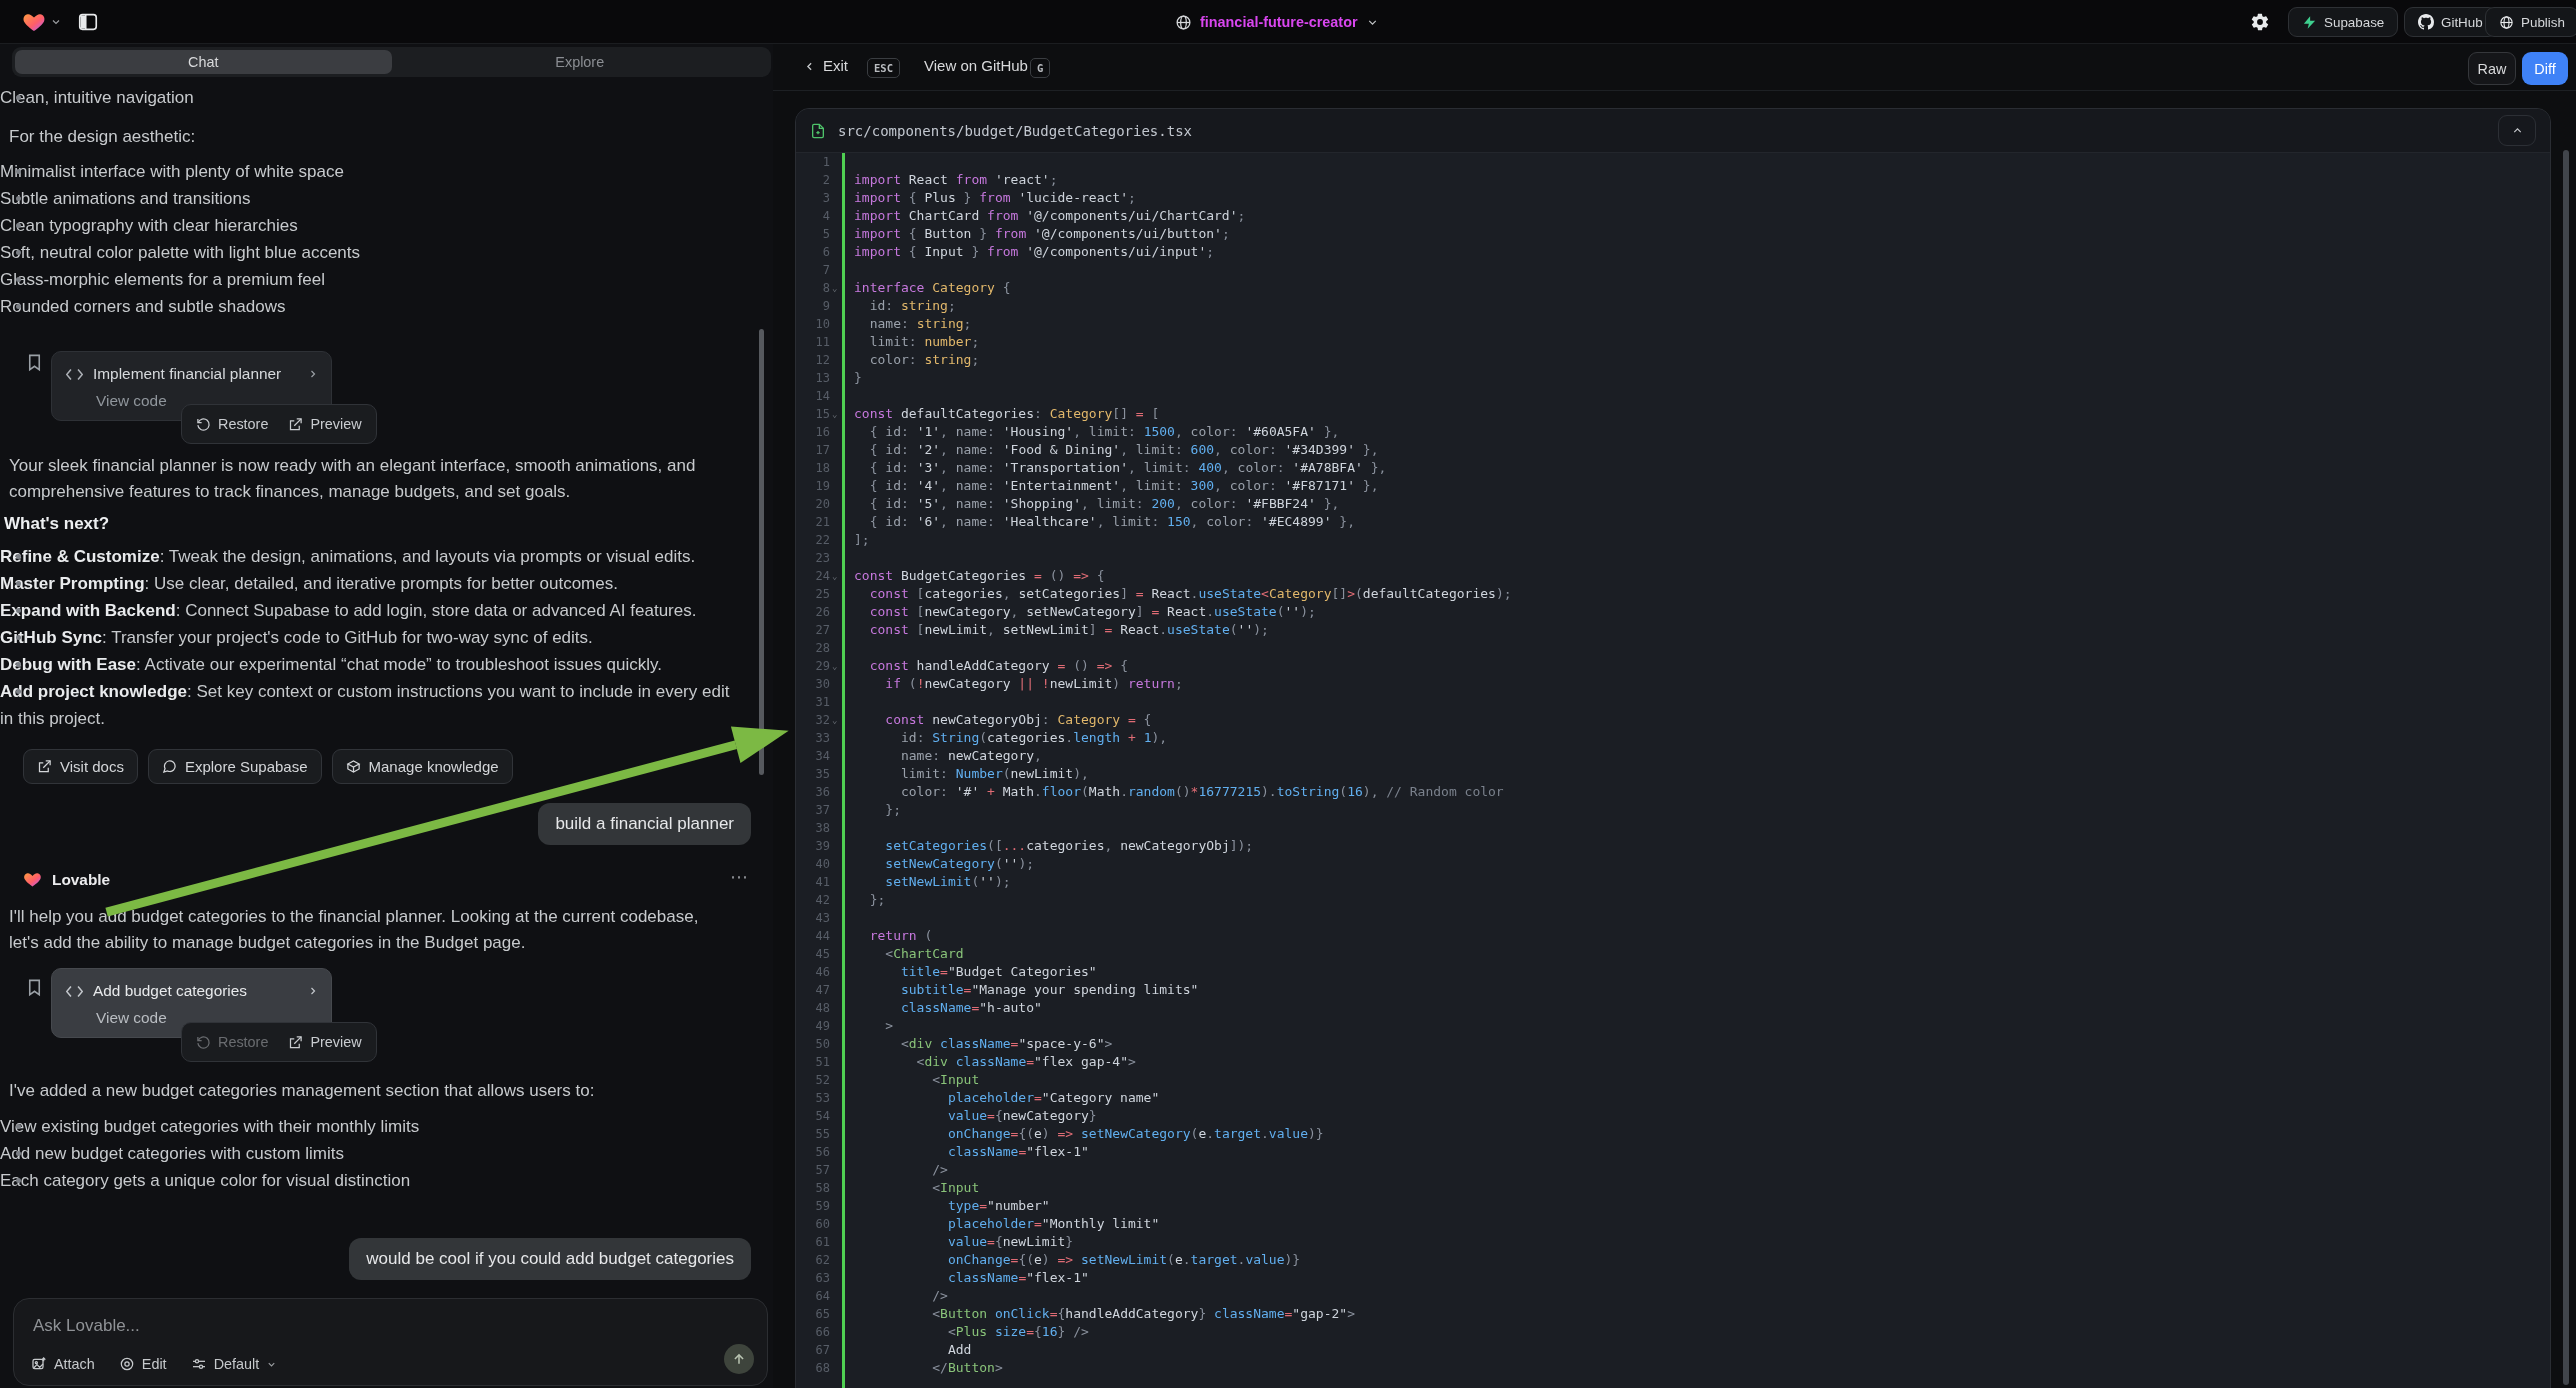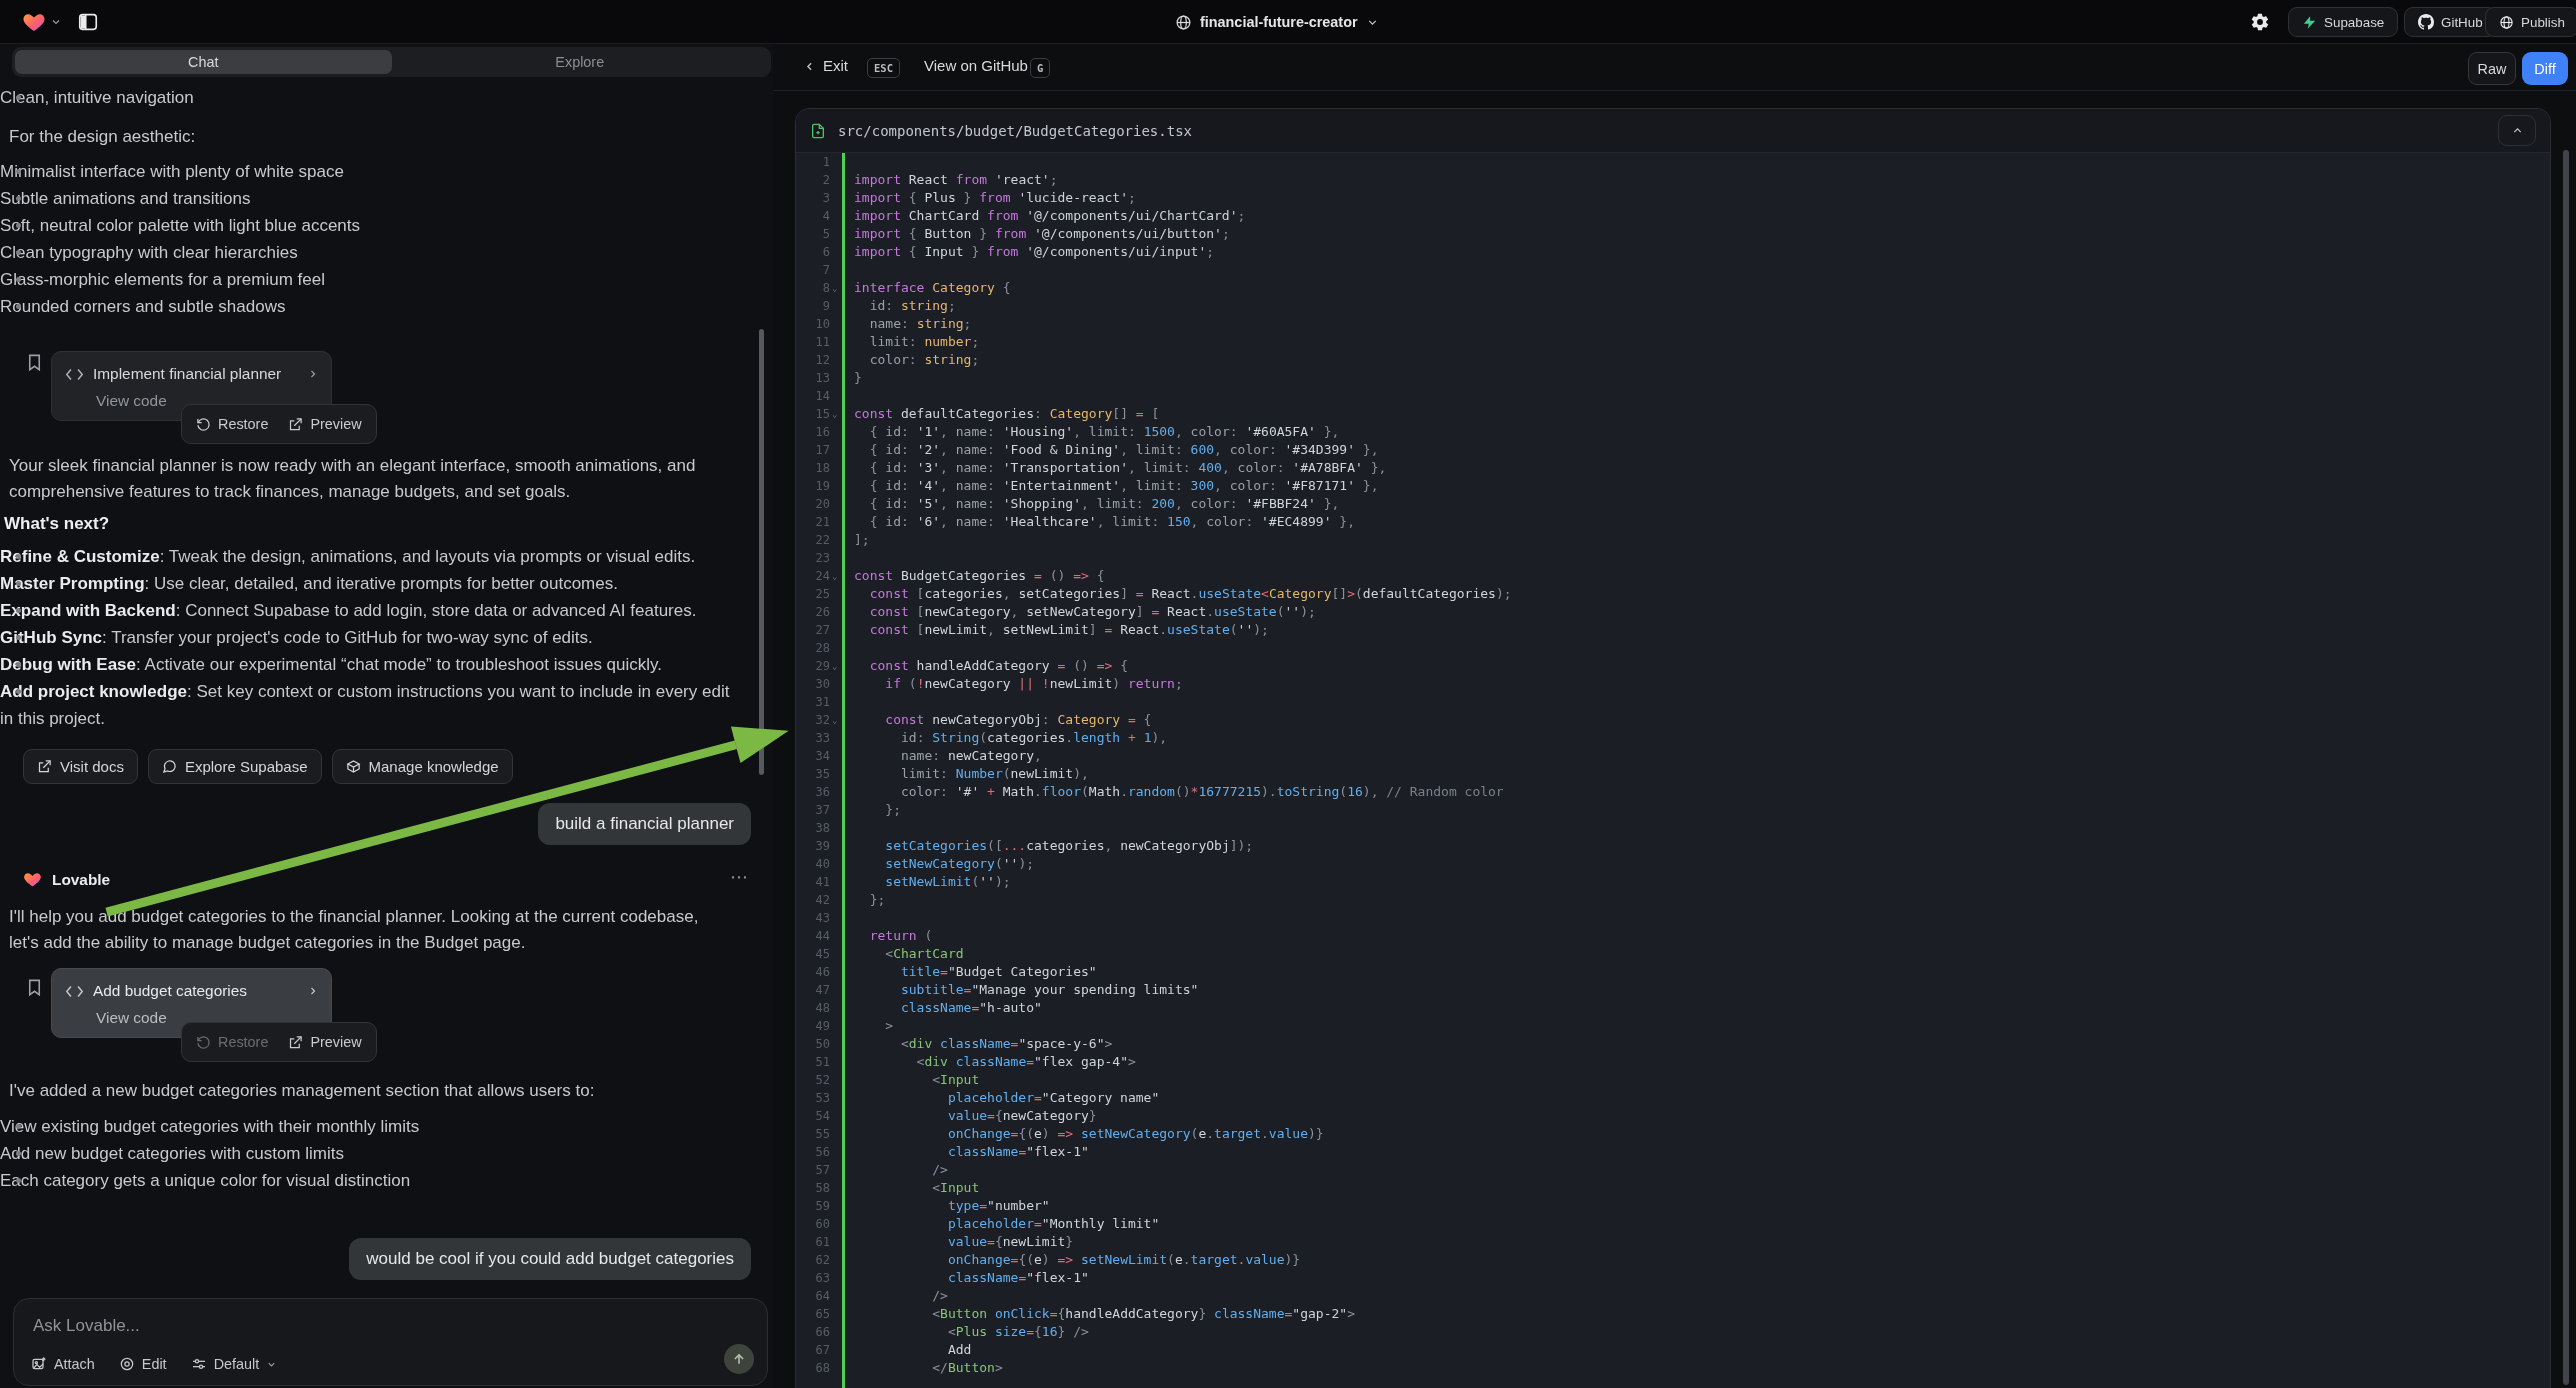--- a/index.html
+++ b/index.html
@@ -8,21 +8,21 @@
   .abs { position:absolute; }
 
   
   #topbar { left:0; top:0; width:2576px; height:44px; background:#09090b;
     border-bottom:1px solid #1b1d20; z-index:20; }
   .icon-btn { display:flex; align-items:center; justify-content:center; border-radius:8px;
     color:#d8dadc; cursor:pointer; }
   .pill-btn { display:flex; align-items:center; gap:7px; height:30px; padding:0 13px;
     background:#141619; border:1px solid #2e3135; border-radius:9px; color:#d6d8db;
     font-size:13.4px; cursor:pointer; white-space:nowrap; }
-  #project-sel { display:flex; align-items:center; gap:8px; color:#e5e5e5; font-size:14.4px;
+  #project-sel { display:flex; align-items:center; gap:8px; color:#d946ef; font-size:14.4px;
     font-weight:700; cursor:pointer; }
 
   
   #chat { left:0; top:44px; width:773px; height:1344px; background:#0f1013; z-index:5; }
   #seg { left:12px; top:3px; width:759px; height:30px; background:#1c1e21; border-radius:9px;
     display:flex; padding:3px; }
   .seg-item { flex:1; display:flex; align-items:center; justify-content:center; font-size:14.4px;
     color:#8b8e93; border-radius:7px; cursor:pointer; }
   .seg-item.active { background:#3b3d41; color:#d9dadc; }
 
@@ -187,22 +187,22 @@
 
   <ul class="blist abs" style="left:0;top:40px;width:737px;">
     <li><span>Clean, intuitive navigation</span></li>
   </ul>
 
   <div class="abs chat-text" style="left:9px;top:80px;">For the design aesthetic:</div>
 
   <ul class="blist abs" style="left:0;top:114px;width:737px;">
       <li>Minimalist interface with plenty of white space</li>
       <li>Subtle animations and transitions</li>
+      <li>Clean typography with clear hierarchies</li>
       <li>Soft, neutral color palette with light blue accents</li>
-      <li>Clean typography with clear hierarchies</li>
       <li>Glass-morphic elements for a premium feel</li>
       <li>Rounded corners and subtle shadows</li>
     </ul>
 
   <span class="abs" style="left:25px;top:309px;">
     <svg width="19" height="19" viewBox="0 0 24 24" fill="none" stroke="#9aa0a6" stroke-width="2">
         <path d="M6 3h12v18l-6-4.2L6 21z"></path>
       </svg>
   </span>
   <div class="msg-card abs" style="left:51px;top:307px;">

